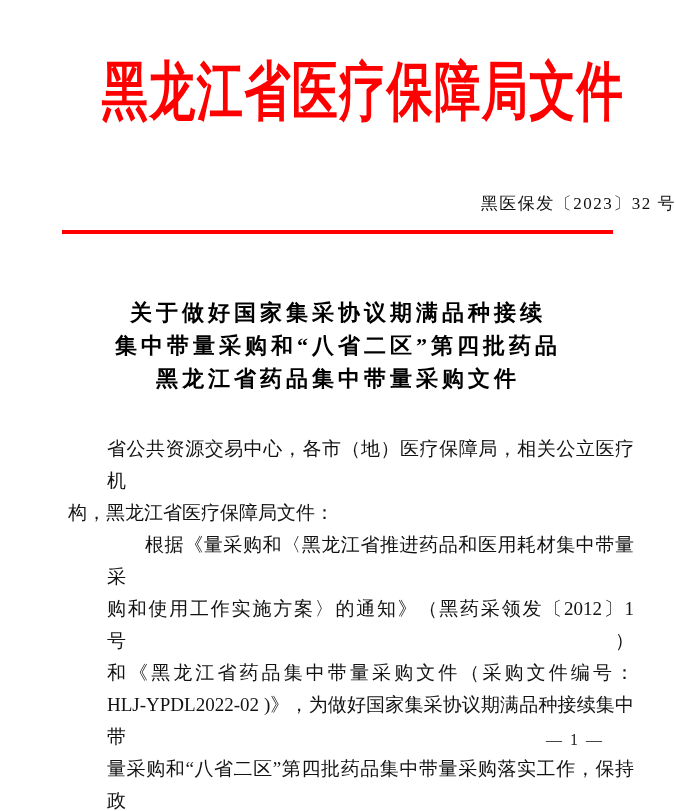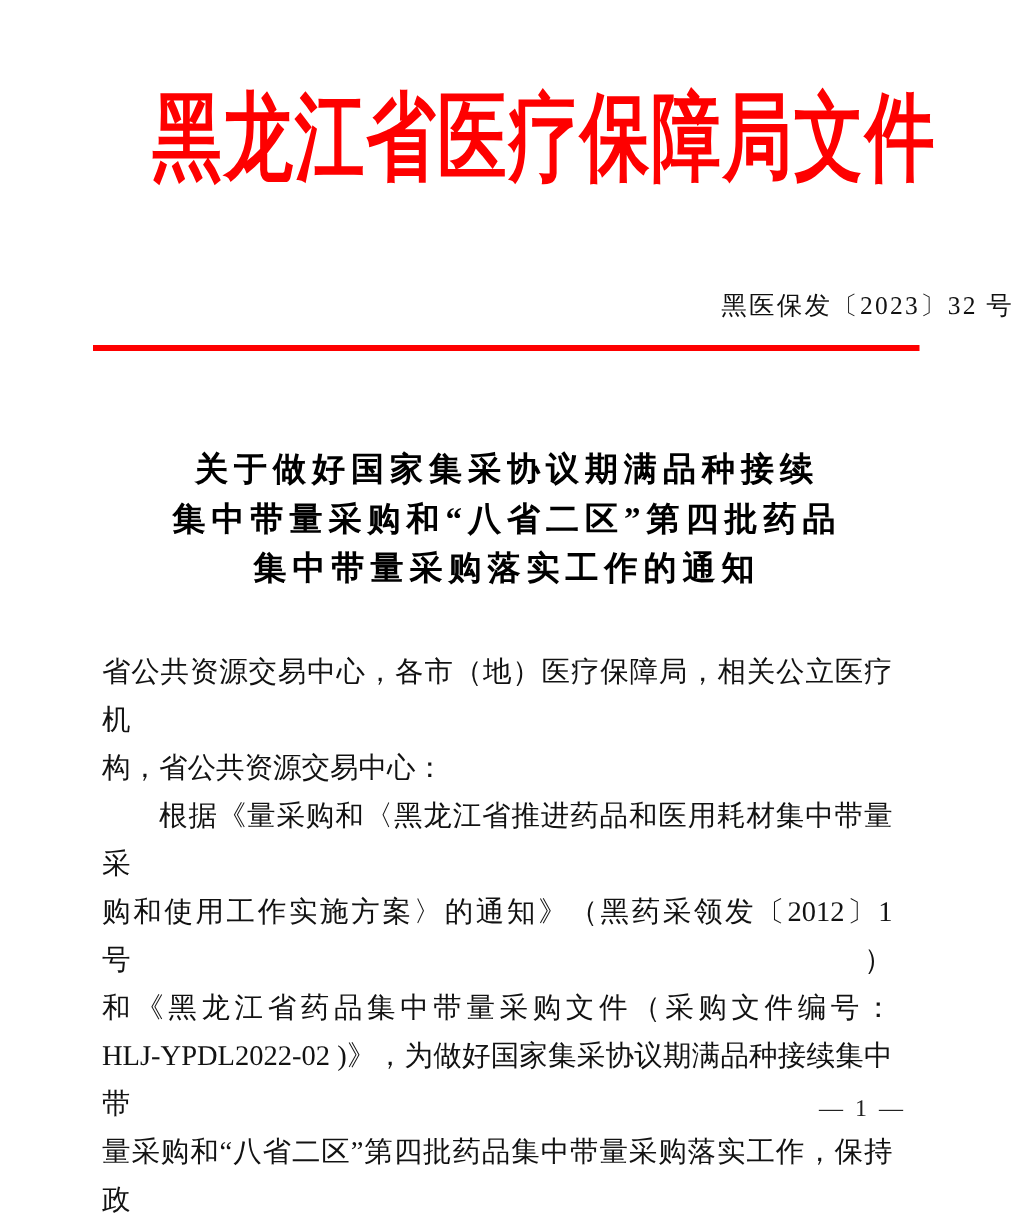--- a/index.html
+++ b/index.html
@@ -69,20 +69,21 @@
       width: 527px;
       font-size: 19px;
       line-height: 32px;
       color: #121212;
     }
     .body-line { width: 100%; white-space: nowrap; }
     .body-line.fill {
       white-space: normal;
       text-align: justify;
       text-align-last: justify;
+      margin-left: 39px;
     }
     .body-line.indent { text-indent: 38px; }
     
     .page-number {
       position: absolute;
       top: 731px; right: 72px;
       font-size: 16px;
       letter-spacing: 2px;
       color: #222222;
     }
@@ -96,26 +97,26 @@
     <span class="stretch">黑龙江省医疗保障局文件</span>
   </div>
 
   <div class="doc-number">黑医保发〔2023〕32 号</div>
 
   <div class="red-rule"></div>
 
   <div class="doc-title">
     <div>关于做好国家集采协议期满品种接续</div>
     <div>集中带量采购和“八省二区”第四批药品</div>
-    <div>集中带量采购落实工作的通知</div>
+    <div>黑龙江省药品集中带量采购文件</div>
   </div>
 
   <div class="body-text">
     <div class="body-line fill">省公共资源交易中心，各市（地）医疗保障局，相关公立医疗机</div>
-    <div class="body-line">构，省公共资源交易中心：</div>
+    <div class="body-line">构，黑龙江省医疗保障局文件：</div>
     <div class="body-line fill indent">根据《量采购和〈黑龙江省推进药品和医用耗材集中带量采</div>
     <div class="body-line fill">购和使用工作实施方案〉的通知》（黑药采领发〔2012〕1 号）</div>
     <div class="body-line fill">和《黑龙江省药品集中带量采购文件（采购文件编号：</div>
     <div class="body-line fill">HLJ-YPDL2022-02 )》，为做好国家集采协议期满品种接续集中带</div>
     <div class="body-line fill">量采购和“八省二区”第四批药品集中带量采购落实工作，保持政</div>
 
   </div>
 
   <div class="page-number">— 1 —</div>
 

